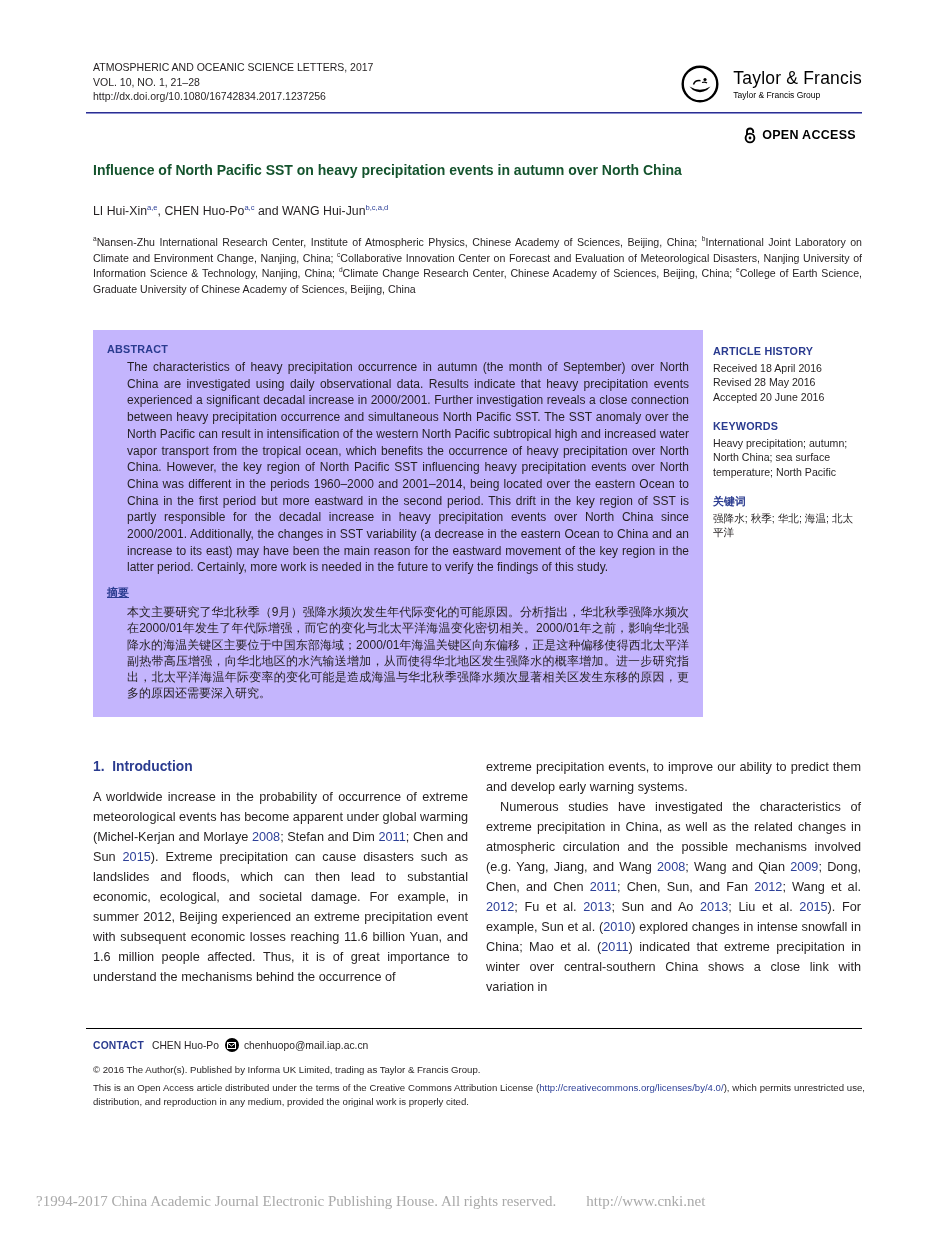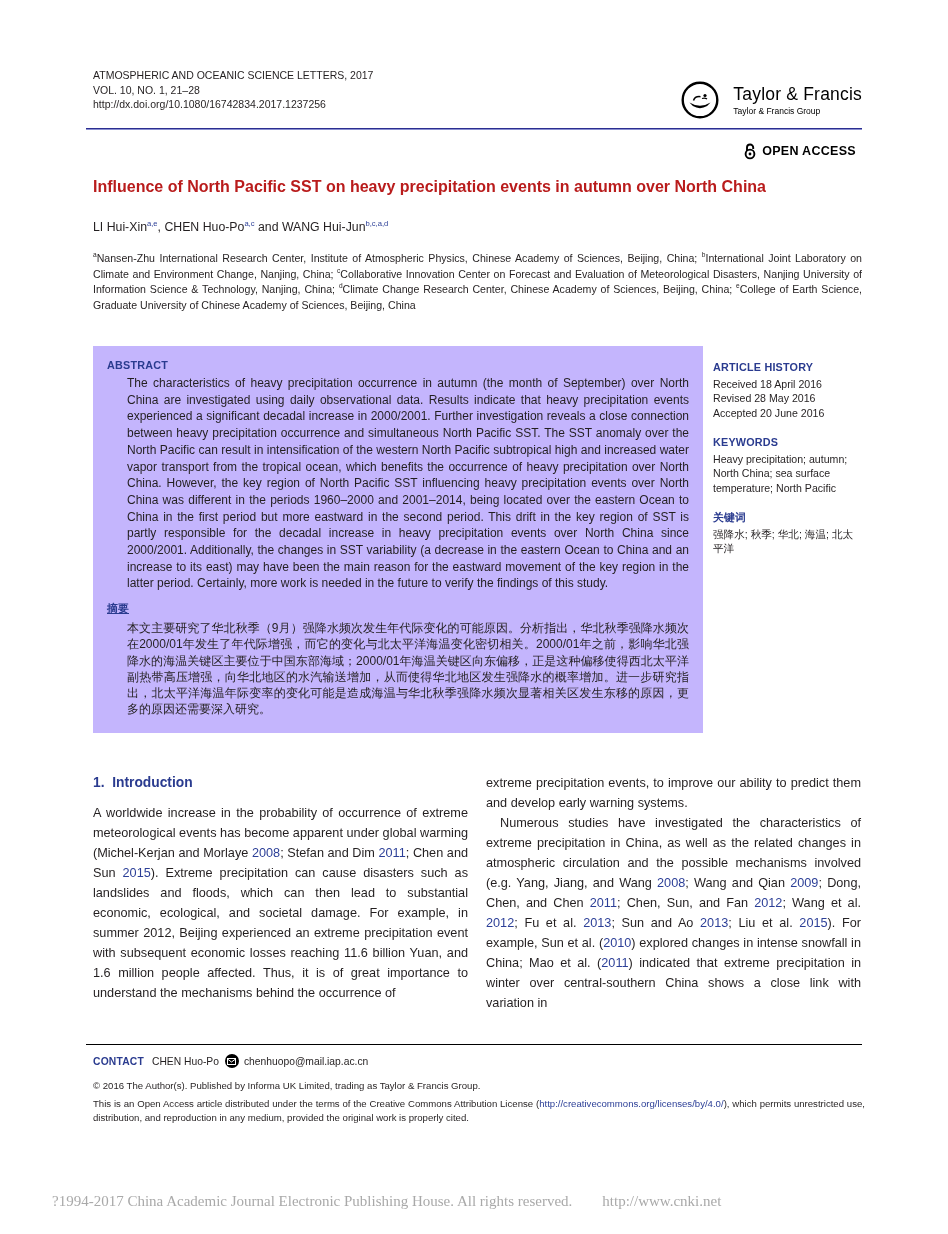--- a/index.html
+++ b/index.html
@@ -13,35 +13,35 @@
   }
   .page { position: relative; width: 948px; height: 1234px; }
 
   
   .masthead {
     display: flex; justify-content: space-between; align-items: center;
     padding: 60px 86px 0 93px;
   }
   .journal-info { font-size: 10.5px; line-height: 14.5px; color: #231f20; }
   .journal-info .doi-link { color: #231f20; text-decoration: none; }
-  .tf-logo { display: flex; align-items: center; gap: 13px; margin-top: 20px; }
+  .tf-logo { display: flex; align-items: center; gap: 13px; margin-top: 4px; }
   .tf-circle { width: 40px; height: 40px; flex: none; }
   .tf-wordmark .tf-name { font-size: 17.5px; font-weight: 500; letter-spacing: 0.2px; color: #000; }
   .tf-wordmark .tf-group { font-size: 8.5px; color: #000; margin-top: 1px; }
 
   .rule-blue { margin: 8px 86px 0 86px; height: 2px; background: #2b2e90; border-bottom: 1px solid #8a8fd0; }
 
   .oa-row { display: flex; justify-content: flex-end; align-items: center; gap: 5px; padding: 12px 92px 0 0; }
   .oa-label { font-size: 12.5px; font-weight: 600; letter-spacing: 0.3px; color: #000; }
 
   
   .title {
     margin: 14px 86px 0 93px; max-width: 730px;
-    font-size: 16px; font-weight: bold; line-height: 25px;
-    color: #b91c1c;
+    font-size: 14px; font-weight: bold; line-height: 25px;
+    color: #14532d;
   }
   .authors { margin: 21px 86px 0 93px; font-size: 12.3px; color: #231f20; }
   .affiliations {
     margin: 17px 86px 0 93px; width: 769px;
     font-size: 10.6px; line-height: 15.5px; text-align: justify; color: #231f20;
   }
   .sup { font-size: 0.62em; vertical-align: super; line-height: 0; }
   .blue { color: #2c3f97; }
   .link { color: #2c3f97; cursor: pointer; }
 
@@ -73,21 +73,21 @@
     width: 14px; height: 14px; border-radius: 50%; background: #000;
     display: inline-flex; align-items: center; justify-content: center;
     margin: 0 5px 0 6px; flex: none;
   }
   .contact-email { color: #231f20; text-decoration: none; }
   .copyright-block { margin: 11px 86px 0 93px; font-size: 9.6px; line-height: 14.5px; color: #231f20; }
   .license-text { margin-top: 3px; width: 772px; text-align: justify; }
 
   
   .cnki {
-    position: absolute; left: 52px; bottom: 24px;
+    position: absolute; left: 36px; bottom: 24px;
     font-family: "Liberation Serif", "DejaVu Serif", serif;
     font-size: 15px; color: #a9a9a9; display: flex; gap: 30px;
   }
   .cnki a { color: #a9a9a9; text-decoration: none; }
 </style>
 </head>
 <body>
 
 <div class="page">
 

